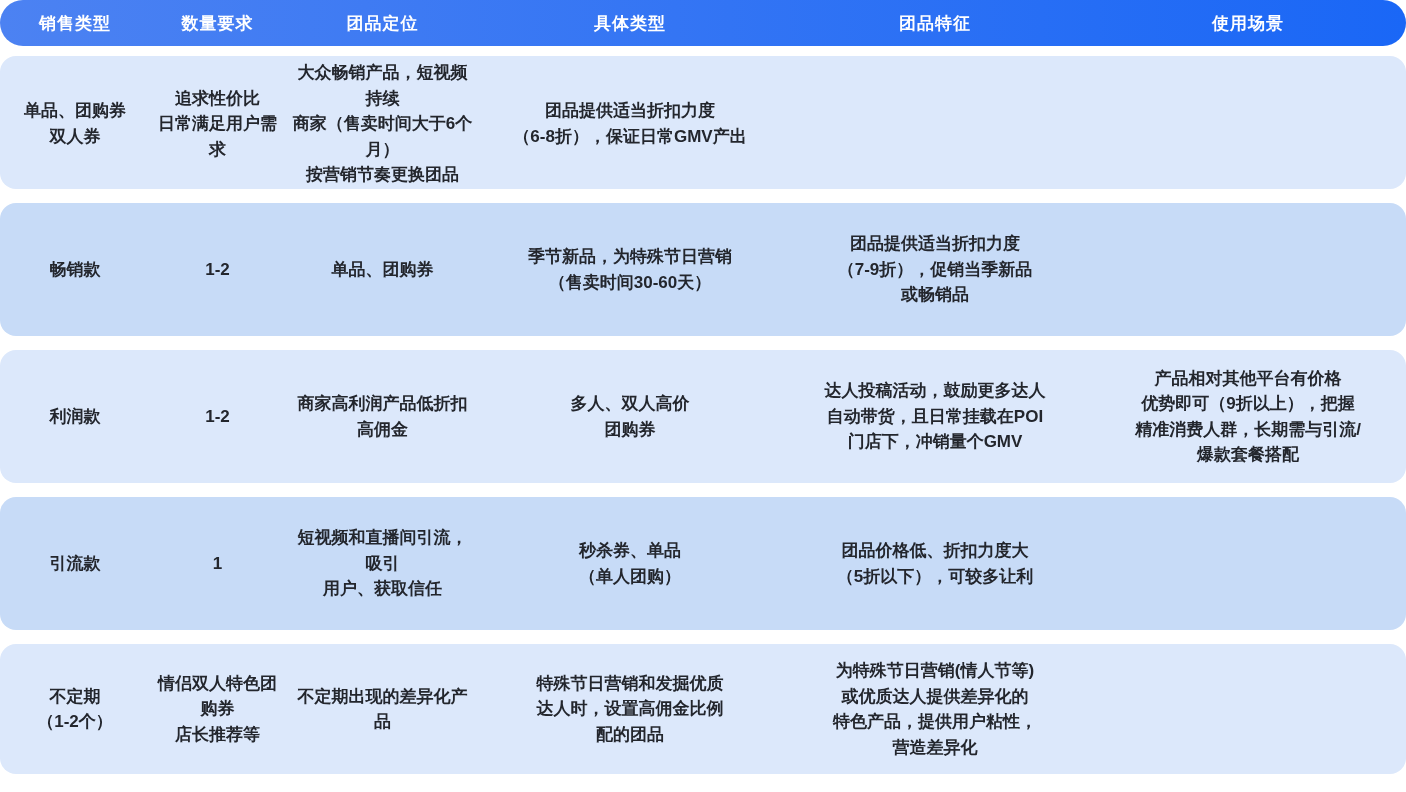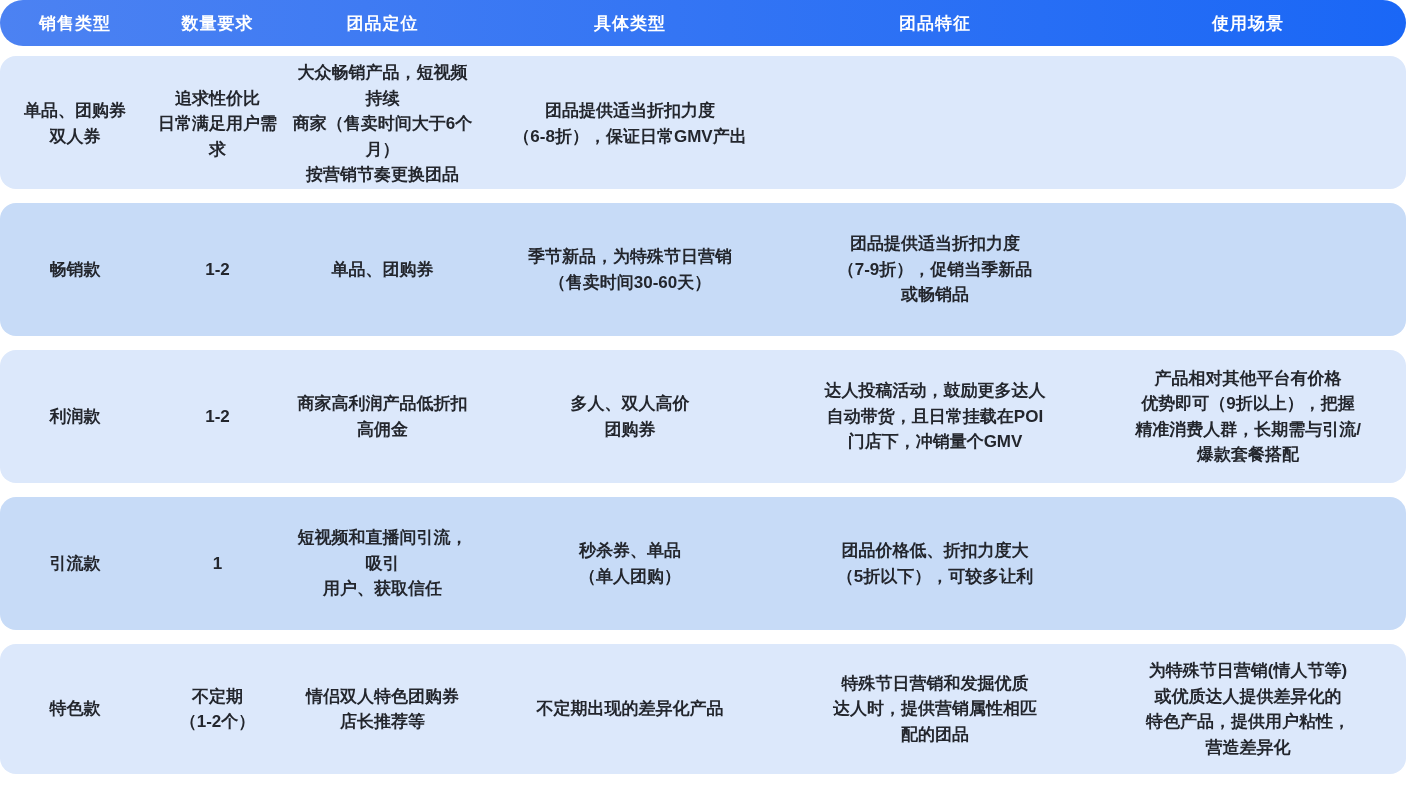--- a/index.html
+++ b/index.html
@@ -112,28 +112,27 @@
     <div class="cell">1</div>
     <div class="cell">短视频和直播间引流，吸引
 用户、获取信任</div>
     <div class="cell">秒杀券、单品
 （单人团购）</div>
     <div class="cell">团品价格低、折扣力度大
 （5折以下），可较多让利</div>
   </div>
 
   <div class="data-row row-odd">
-    <div class="cell">特色款</div>
     <div class="cell">不定期
 （1-2个）</div>
     <div class="cell">情侣双人特色团购券
 店长推荐等</div>
     <div class="cell">不定期出现的差异化产品</div>
     <div class="cell">特殊节日营销和发掘优质
-达人时，提供营销属性相匹
+达人时，设置高佣金比例
 配的团品</div>
     <div class="cell">为特殊节日营销(情人节等)
 或优质达人提供差异化的
 特色产品，提供用户粘性，
 营造差异化</div>
   </div>
 
 </div>
 
 </body></html>

